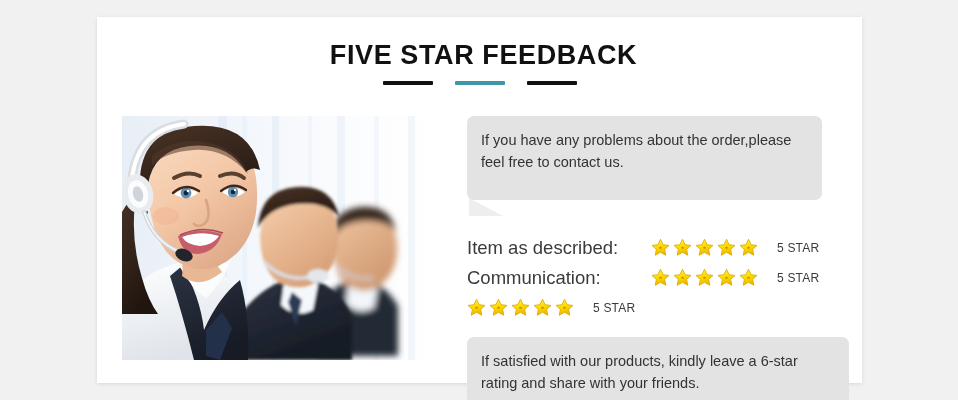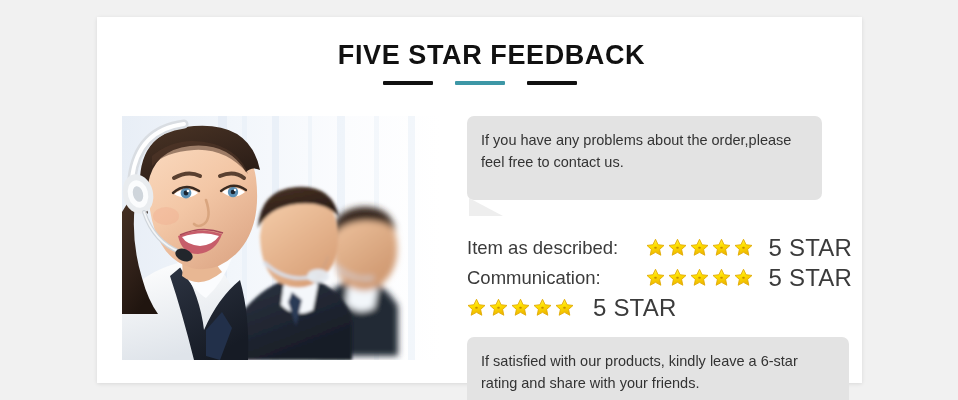--- a/index.html
+++ b/index.html
@@ -27,21 +27,21 @@
     top: 17px;
     width: 765px;
     height: 366px;
     background: #ffffff;
     box-shadow: 0 1px 4px rgba(0,0,0,0.10);
   }
 
   
   .title {
     position: absolute;
-    left: 12px;
+    left: 4px;
     top: 23px;
     width: 765px;
     text-align: center;
     font-family: "Liberation Sans", sans-serif;
     font-size: 27px;
     font-weight: bold;
     letter-spacing: 0.6px;
     color: #111111;
     white-space: nowrap;
   }
@@ -138,21 +138,21 @@
     display: flex;
     align-items: center;
     gap: 3px;
   }
   .star {
     display: block;
     width: 19px;
     height: 19px;
   }
   .rating-value {
-    font-size: 24px;
+    font-size: 12px;
     color: #3b3b3b;
     font-family: "Liberation Sans", sans-serif;
     white-space: nowrap;
     letter-spacing: 0.2px;
   }
 </style>
 </head>
 <body>
 
 <div class="page">

